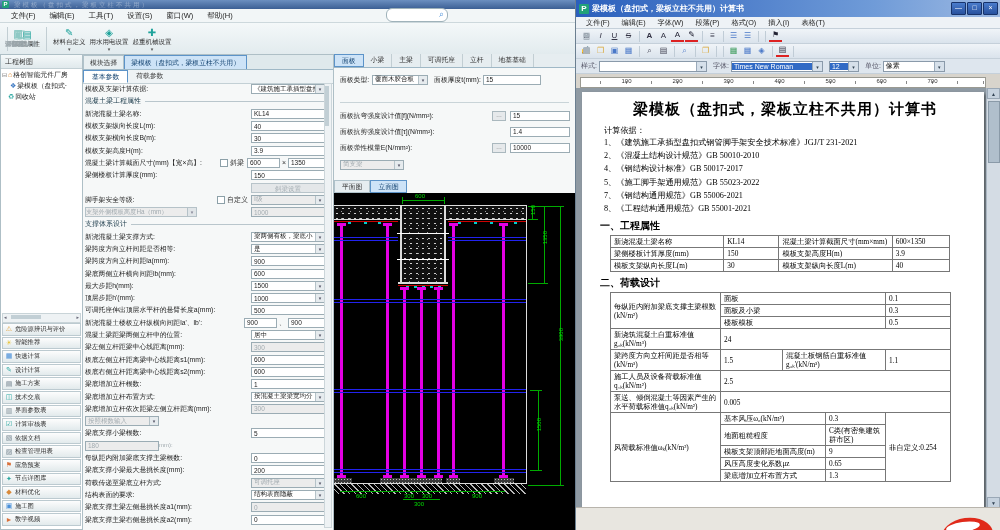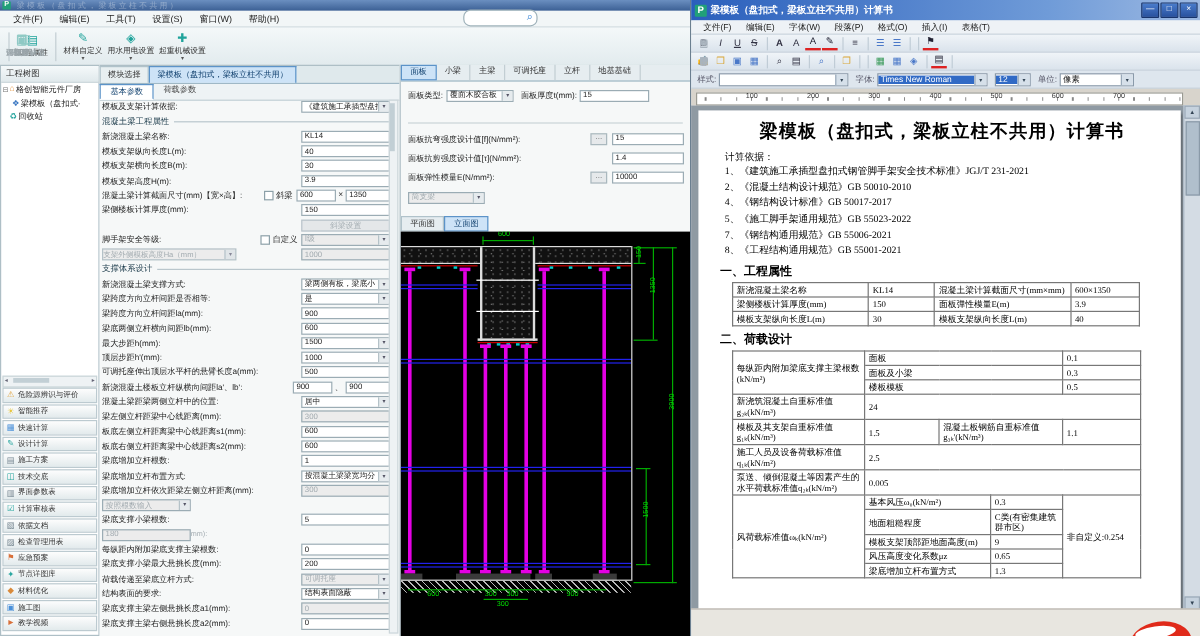--- a/index.html
+++ b/index.html
@@ -1060,21 +1060,21 @@
             <tbody>
                 <tr>
                   <td>新浇混凝土梁名称</td>
                   <td>KL14</td>
                   <td>混凝土梁计算截面尺寸(mm×mm)</td>
                   <td>600×1350</td>
                 </tr>
             <tr>
                   <td>梁侧楼板计算厚度(mm)</td>
                   <td>150</td>
-                  <td>面板弹性模量E(m)</td>
+                  <td>模板支架高度H(m)</td>
                   <td>3.9</td>
                 </tr>
             <tr>
                   <td>模板支架纵向长度L(m)</td>
                   <td>30</td>
                   <td>模板支架纵向长度L(m)</td>
                   <td>40</td>
                 </tr>
           </tbody>
             </table>
@@ -1100,21 +1100,21 @@
                 </tr>
             <tr>
                   <td colspan="3">楼板模板</td>
                   <td>0.5</td>
                 </tr>
             <tr>
                   <td>新浇筑混凝土自重标准值g₂ₖ(kN/m³)</td>
                   <td colspan="4">24</td>
                 </tr>
             <tr>
-                  <td>模板及其支架自重标准值g₁ₖ(kN/m³)</td>
+                  <td>梁跨度方向立杆间距是否相等(kN/m³)</td>
                   <td>1.5</td>
                   <td colspan="2">混凝土板钢筋自重标准值g₃ₖ'(kN/m³)</td>
                   <td>1.1</td>
                 </tr>
             <tr>
                   <td>施工人员及设备荷载标准值q₁ₖ(kN/m²)</td>
                   <td colspan="4">2.5</td>
                 </tr>
             <tr>
                   <td>泵送、倾倒混凝土等因素产生的水平荷载标准值q₂ₖ(kN/m²)</td>

